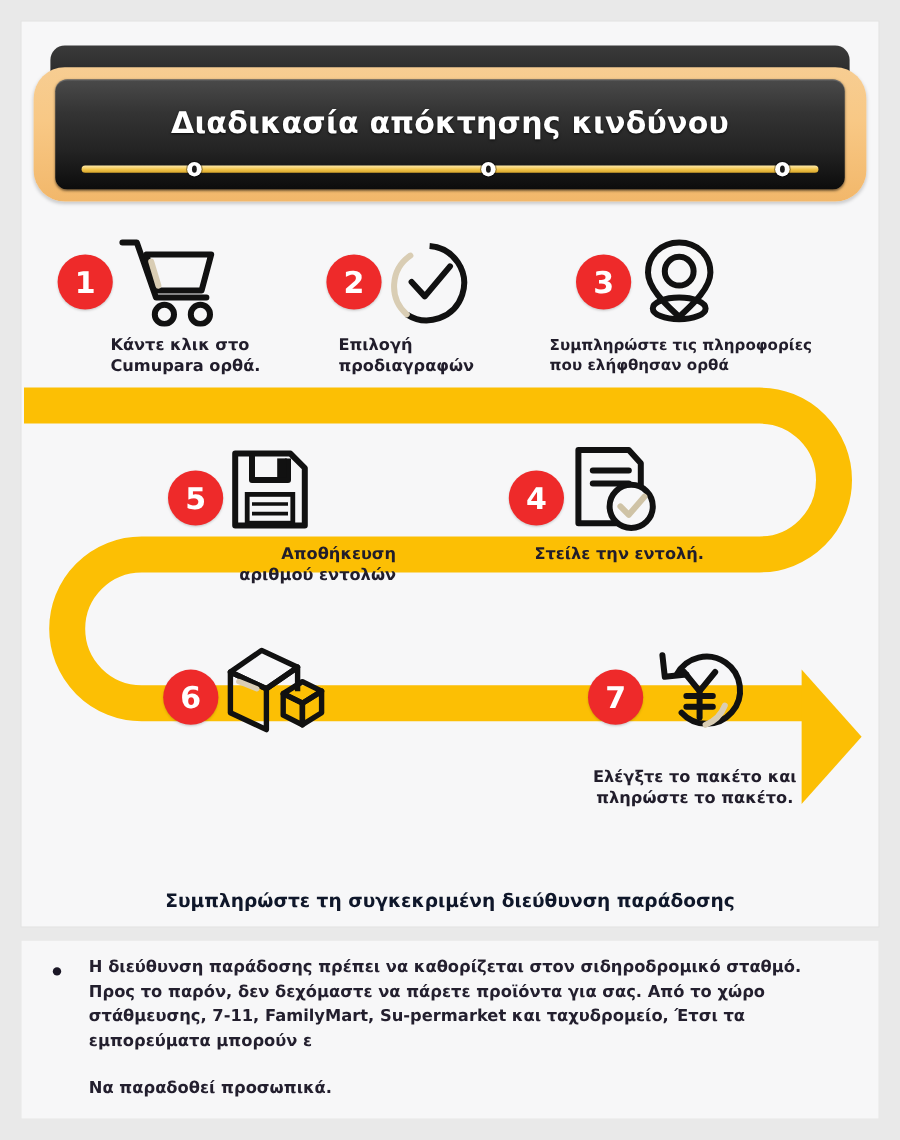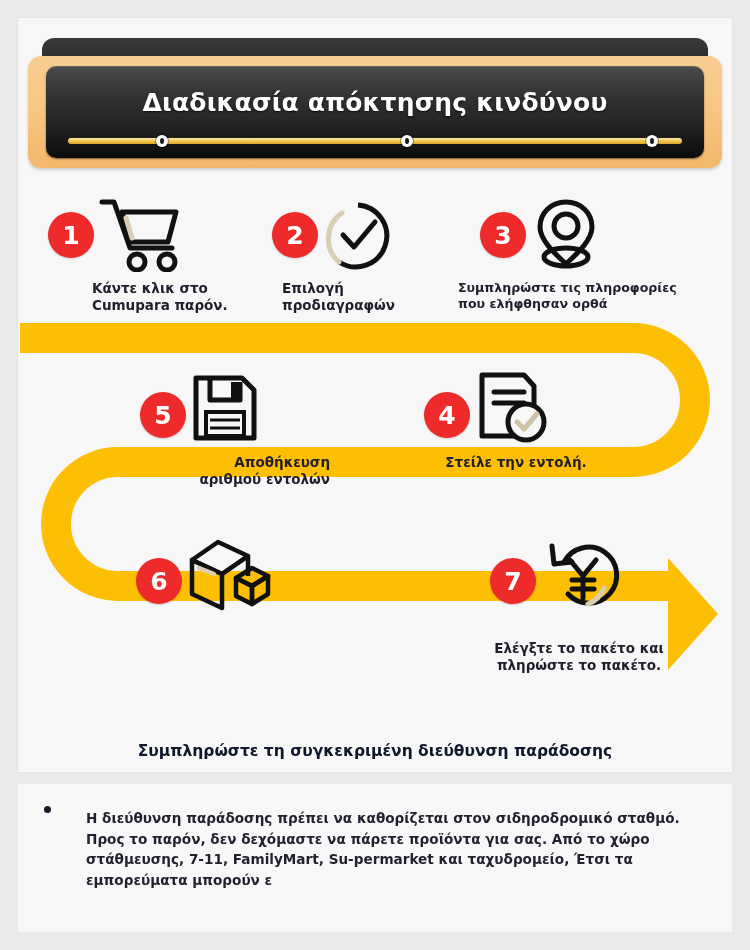--- a/index.html
+++ b/index.html
@@ -47,21 +47,21 @@
     height: 46px;
     border-radius: 12px 12px 4px 4px;
     background: linear-gradient(#3a3a3a 0%, #2b2b2b 55%, #1a1a1a 100%);
   }
   .plaque-frame {
     position: absolute;
     left: 0px;
     top: 18px;
     width: 694px;
     height: 112px;
-    border-radius: 13px;
+    border-radius: 26px;
     background: linear-gradient(180deg, #f7cd92 0%, #f8c885 40%, #f2b76a 100%);
     box-shadow: 0 2px 3px rgba(0,0,0,0.18);
   }
   .plaque-inner {
     position: absolute;
     left: 18px;
     top: 10px;
     width: 658px;
     height: 92px;
     border-radius: 10px;
@@ -195,21 +195,21 @@
     position: absolute;
     left: 56px;
     top: 12px;
     width: 636px;
   }
   .note-p {
     color: #231f2e;
     font-size: 13.6px;
     font-weight: 700;
     line-height: 1.52;
-    margin: 12px;
+    margin: 0;
   }
   .note-p.second {
     margin-top: 18px;
   }
 </style>
 </head>
 <body>
 
 <div id="root">
 
@@ -252,21 +252,21 @@
           <svg width="88" height="76" viewBox="0 0 88 76">
             <path d="M6 6 L18 6 L34 52 L76 52" fill="none" stroke="#111" stroke-width="5" stroke-linecap="round" stroke-linejoin="round"></path>
             <path d="M26 16 L80 16 L72 46 L34 46 Z" fill="none" stroke="#111" stroke-width="5" stroke-linejoin="round"></path>
             <line x1="30" y1="22" x2="36" y2="42" stroke="#d9cdb4" stroke-width="5" stroke-linecap="round"></line>
             <circle cx="41" cy="66" r="8" fill="none" stroke="#111" stroke-width="5"></circle>
             <circle cx="71" cy="66" r="8" fill="none" stroke="#111" stroke-width="5"></circle>
           </svg>
         </span>
       </div>
       <div class="step-label" style="margin-left:44px;">Κάντε κλικ στο
-Cumupara παρόν.</div>
+Cumupara ορθά.</div>
     </div>
 
     <div class="step" style="left:240px; top:178px; width:200px;">
       <div class="step-icons">
         <div class="badge" style="left:14px; top:16px;">2</div>
         <span class="glyph" style="left:62px; top:4px;">
           <svg width="76" height="72" viewBox="0 0 76 72">
             <path d="M38 5 A31 31 0 1 1 19 62" fill="none" stroke="#111" stroke-width="5"></path>
             <path d="M19 62 A31 31 0 0 1 22 13" fill="none" stroke="#d9cdb4" stroke-width="5" stroke-linecap="round"></path>
             <path d="M23 35 L34 47 L55 22" fill="none" stroke="#111" stroke-width="5" stroke-linecap="round" stroke-linejoin="round"></path>
@@ -364,16 +364,17 @@
   </div>
 
   <div class="caption-strip">
     <span class="caption-text">Συμπληρώστε τη συγκεκριμένη διεύθυνση παράδοσης</span>
   </div>
 
   <div class="note-card">
     <div class="note-bullet"></div>
     <div class="note-body">
       <p class="note-p">Η διεύθυνση παράδοσης πρέπει να καθορίζεται στον σιδηροδρομικό σταθμό. Προς το παρόν, δεν δεχόμαστε να πάρετε προϊόντα για σας. Από το χώρο στάθμευσης, 7-11, FamilyMart, Su-permarket και ταχυδρομείο, Έτσι τα εμπορεύματα μπορούν ε</p>
+      <p class="note-p second">Να παραδοθεί προσωπικά.</p>
     </div>
   </div>
 
 </div>
 
 </body></html>

